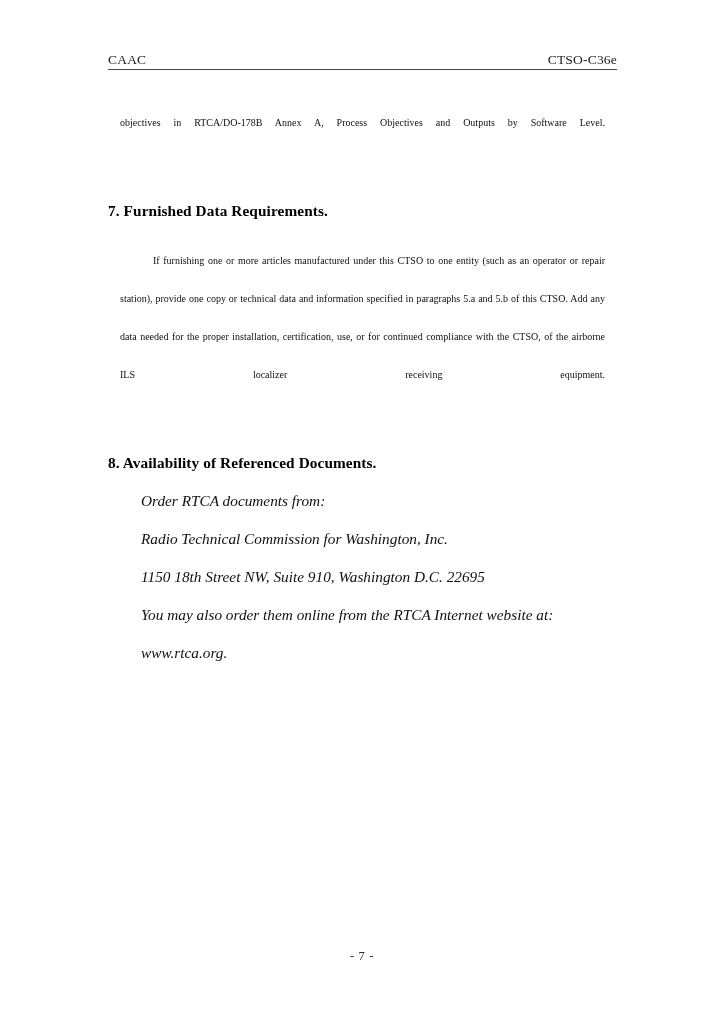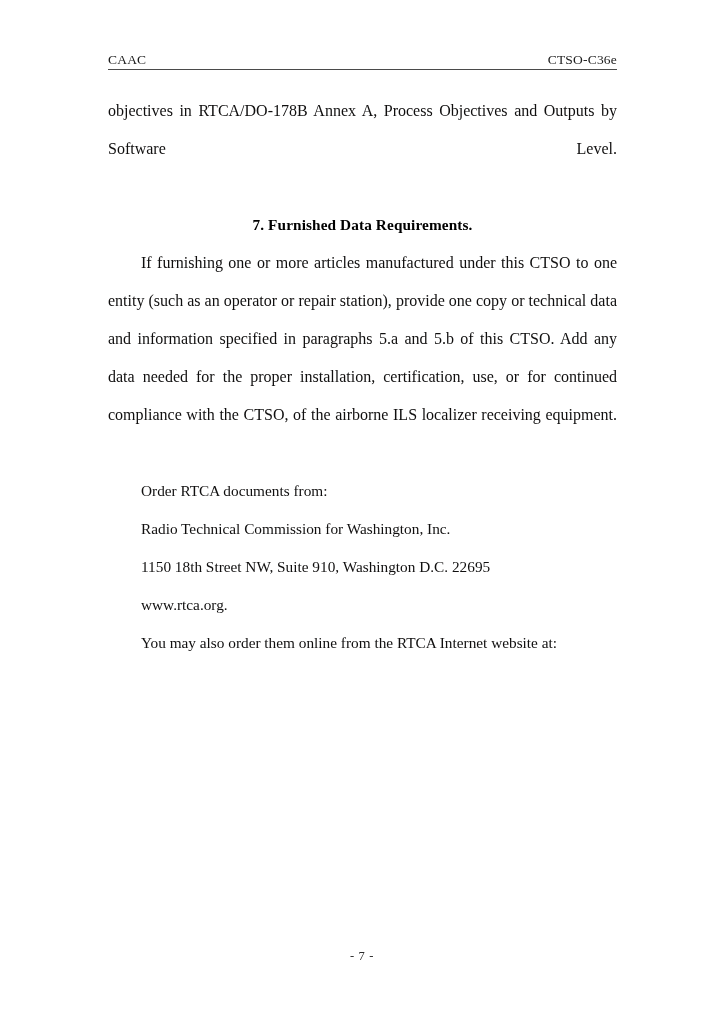--- a/index.html
+++ b/index.html
@@ -43,22 +43,22 @@
 
   
   .body-col {
     position: absolute;
     left: 108px;
     top: 92px;
     width: 509px;
   }
 
   p.para {
-    margin: 0;
-    font-size: 16px;
+    margin: 12px;
+    font-size: 10px;
     line-height: 38px;
     text-align: justify;
     text-justify: inter-word;
     color: #100f0f;
     -moz-hyphens: none;
     hyphens: none;
   }
   p.para.indent {
     text-indent: 33px;
   }
@@ -67,33 +67,34 @@
     content: "";
     display: inline-block;
     width: 100%;
   }
 
   h2.section-heading {
     margin: 0;
     font-size: 15.3px;
     line-height: 38px;
     font-weight: bold;
-    text-align: center;
+    text-align: left;
     color: #000000;
     letter-spacing: 0.1px;
   }
 
   .gap-before { margin-top: 19px; }
   .gap-after  { margin-bottom: 19px; }
 
   
   .ref-block {
     margin: 0;
     padding: 0;
     list-style: none;
+    font-style: italic;
   }
   .ref-block li {
     font-size: 15.3px;
     line-height: 38px;
     margin-left: 33px;
     text-align: left;
     white-space: nowrap;
     color: #100f0f;
   }
 
@@ -122,26 +123,27 @@
 
   <div class="body-col">
 
     <p class="para">objectives in RTCA/DO-178B Annex A, Process Objectives and Outputs by Software Level.</p>
 
 
     <h2 class="section-heading gap-before gap-after">7. Furnished Data Requirements.</h2>
 
     <p class="para indent">If furnishing one or more articles manufactured under this CTSO to one entity (such as an operator or repair station), provide one copy or technical data and information specified in paragraphs 5.a and 5.b of this CTSO. Add any data needed for the proper installation, certification, use, or for continued compliance with the CTSO, of the airborne ILS localizer receiving equipment.</p>
 
+    <h2 class="section-heading gap-before gap-after">8. Availability of Referenced Documents.</h2>
 
     <ul class="ref-block">
       <li>Order RTCA documents from:</li>
       <li>Radio Technical Commission for Washington, Inc.</li>
       <li>1150 18th Street NW, Suite 910, Washington D.C. 22695</li>
+      <li>You may also order them online from the RTCA Internet website at:</li>
       <li>www.rtca.org.</li>
-      <li>You may also order them online from the RTCA Internet website at:</li>
     </ul>
 
   </div>
 
   <div class="page-footer">- 7 -</div>
 
 </div>
 
 </body></html>

